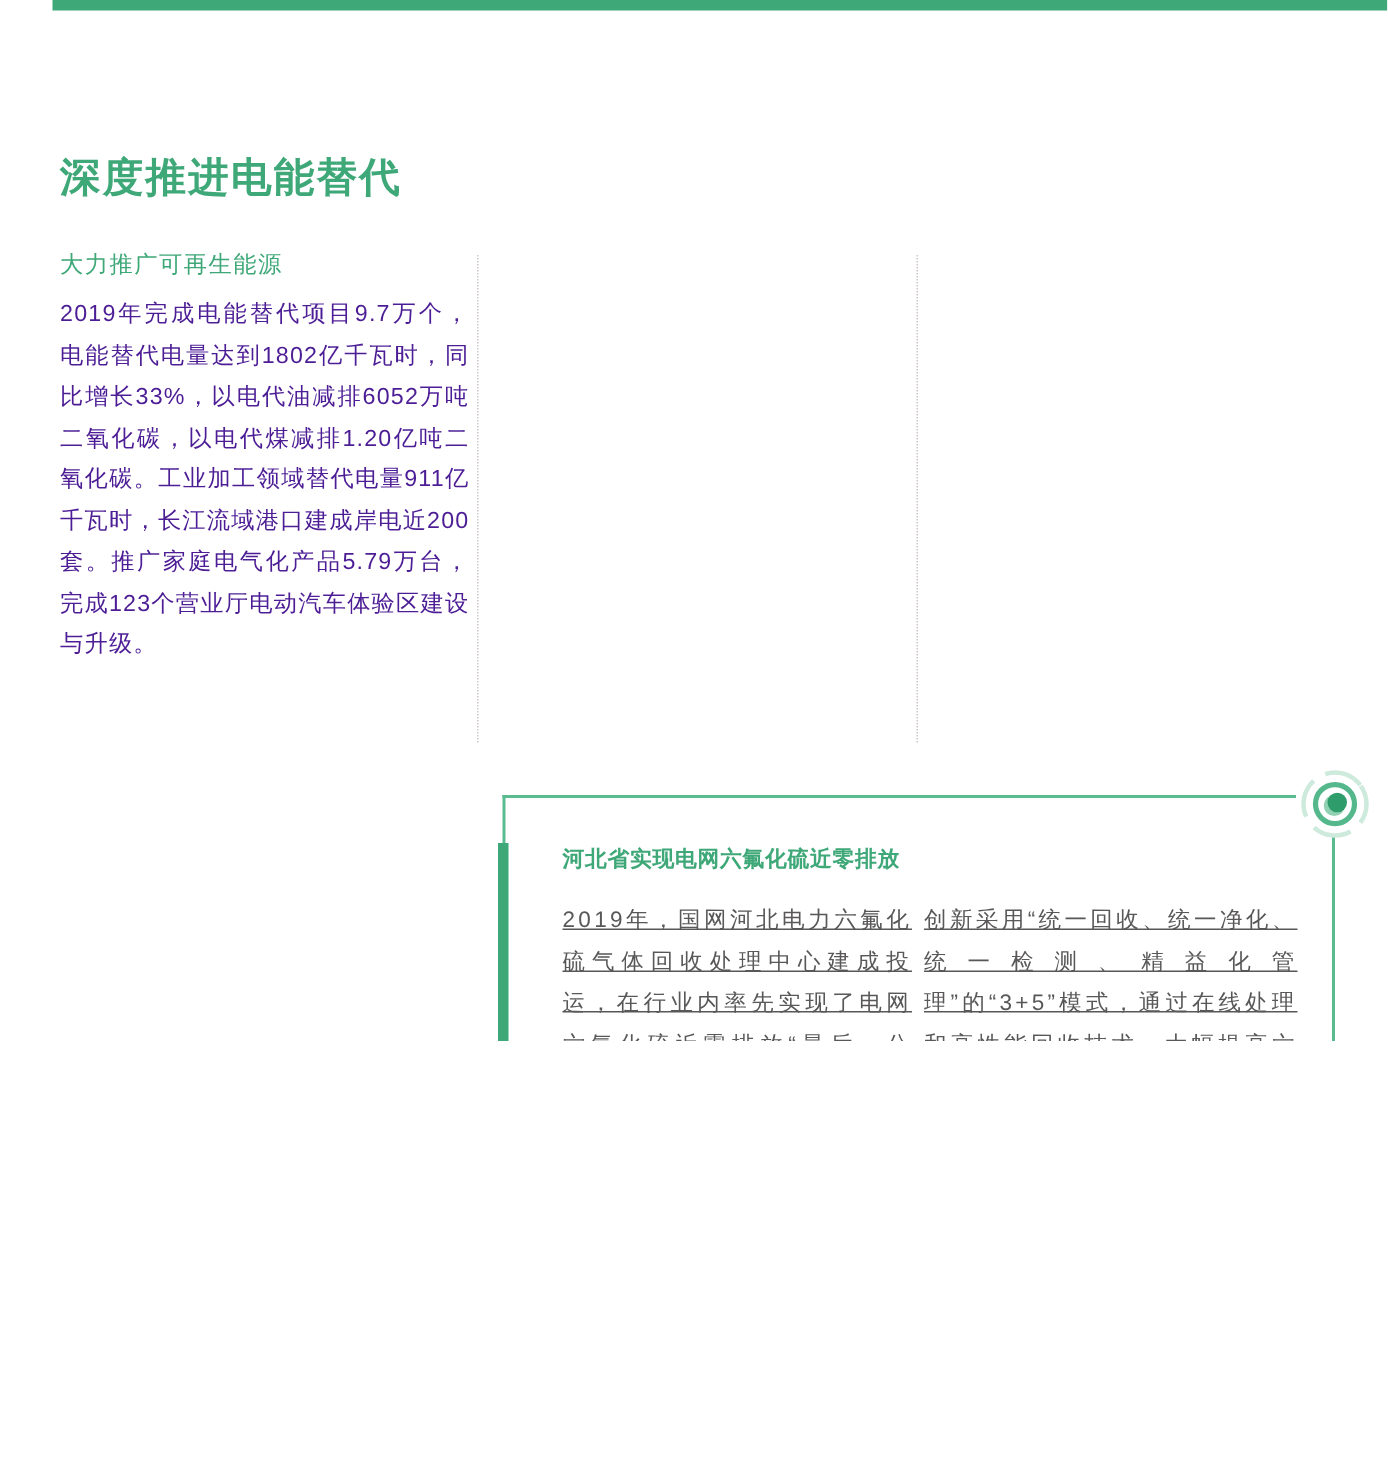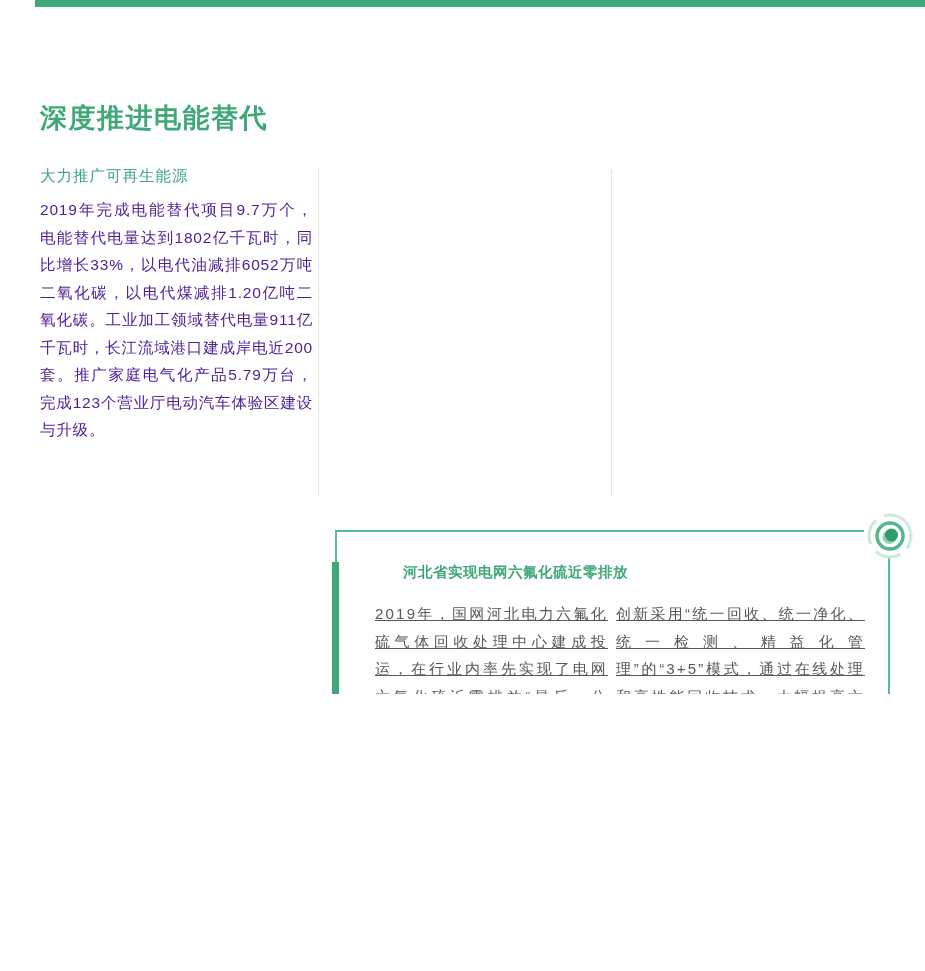--- a/index.html
+++ b/index.html
@@ -46,21 +46,21 @@
   .box-left{left:335px;top:530px;height:377px;border-left:2px solid #5ABB90;}
   .box-right{left:888px;top:556px;height:351px;border-left:2px solid #5ABB90;}
   .box-bottom{left:335px;top:905px;width:555px;border-top:2px solid #5ABB90;}
   .box-leftbar{position:absolute;left:332px;top:562px;width:7px;height:314px;background:#3FA878;}
   .box-dot{position:absolute;left:329px;top:900px;width:12px;height:12px;border-radius:50%;background:#3FA878;}
 
   .medallion{position:absolute;left:864px;top:510px;width:52px;height:52px;}
 
   .box-heading{
     position:absolute;left:375px;top:563px;
-    font-size:14.5px;font-weight:700;color:#3FA878;letter-spacing:0.5px;margin-left:28px;
+    font-size:14.5px;font-weight:700;color:#3FA878;letter-spacing:0.5px;
   }
   .box-col{
     position:absolute;top:600px;
     font-size:15px;line-height:27.5px;color:#595757;
     letter-spacing:2.2px;text-align:justify;text-justify:inter-ideograph;text-decoration:underline;
   }
   .box-col-1{left:375px;width:233px;}
   .box-col-2{left:616px;width:249px;}
 </style>
 </head>

